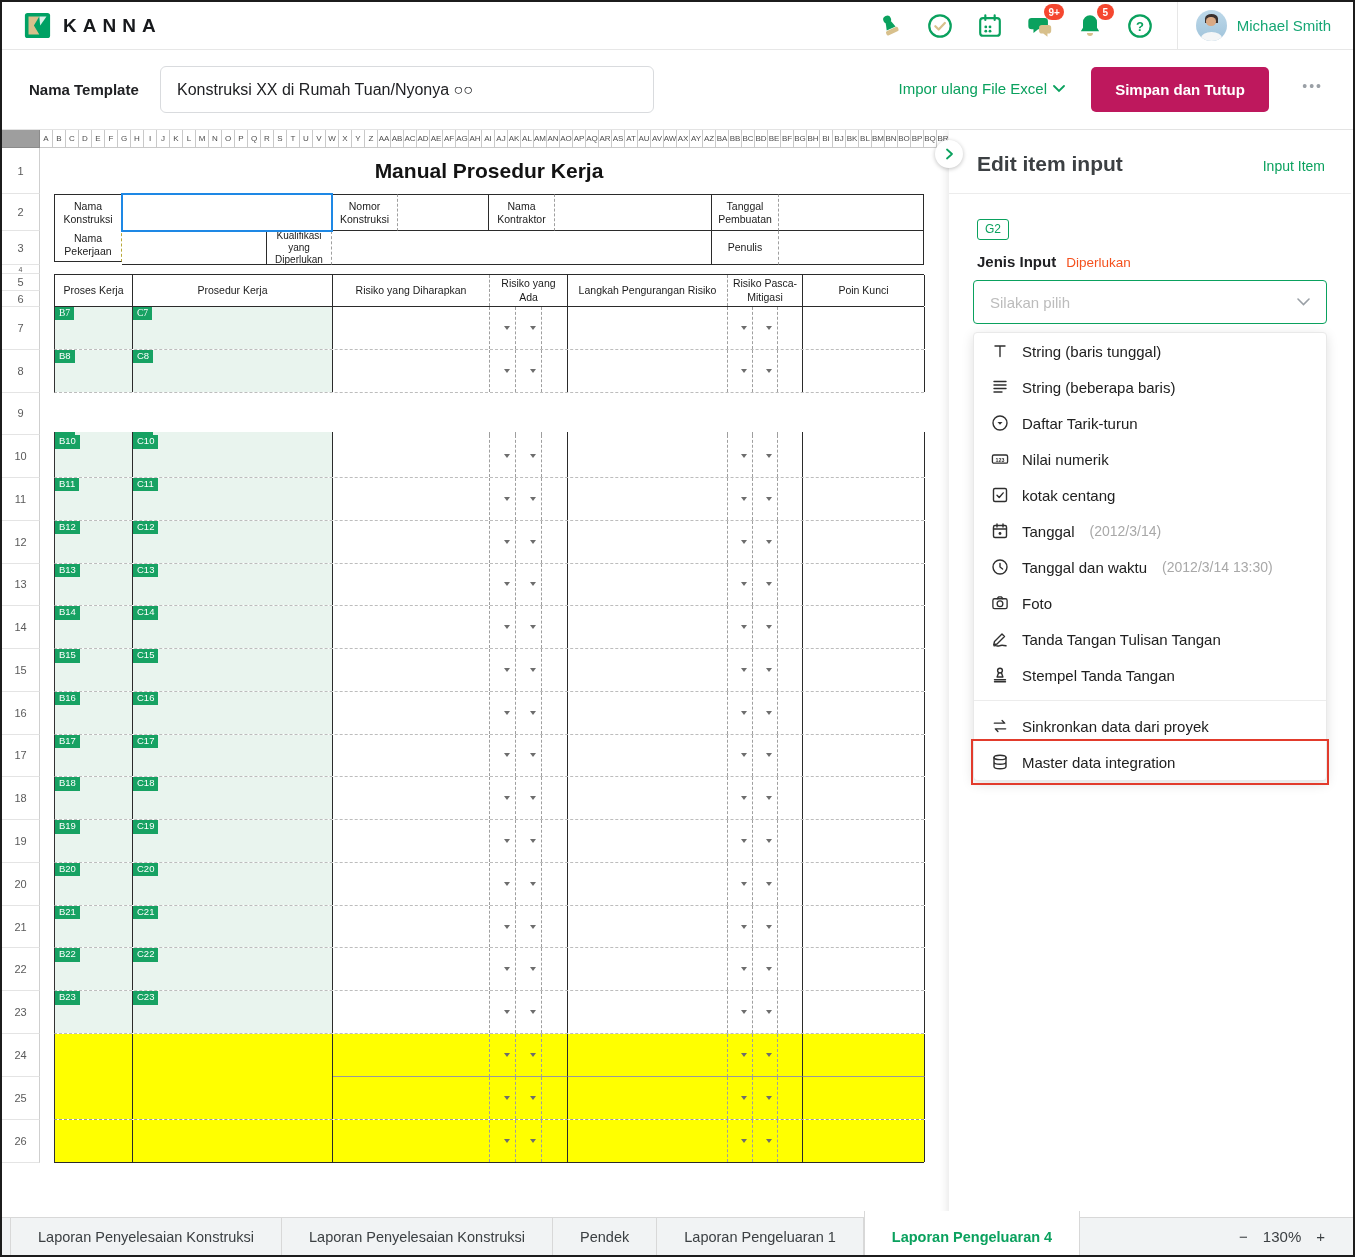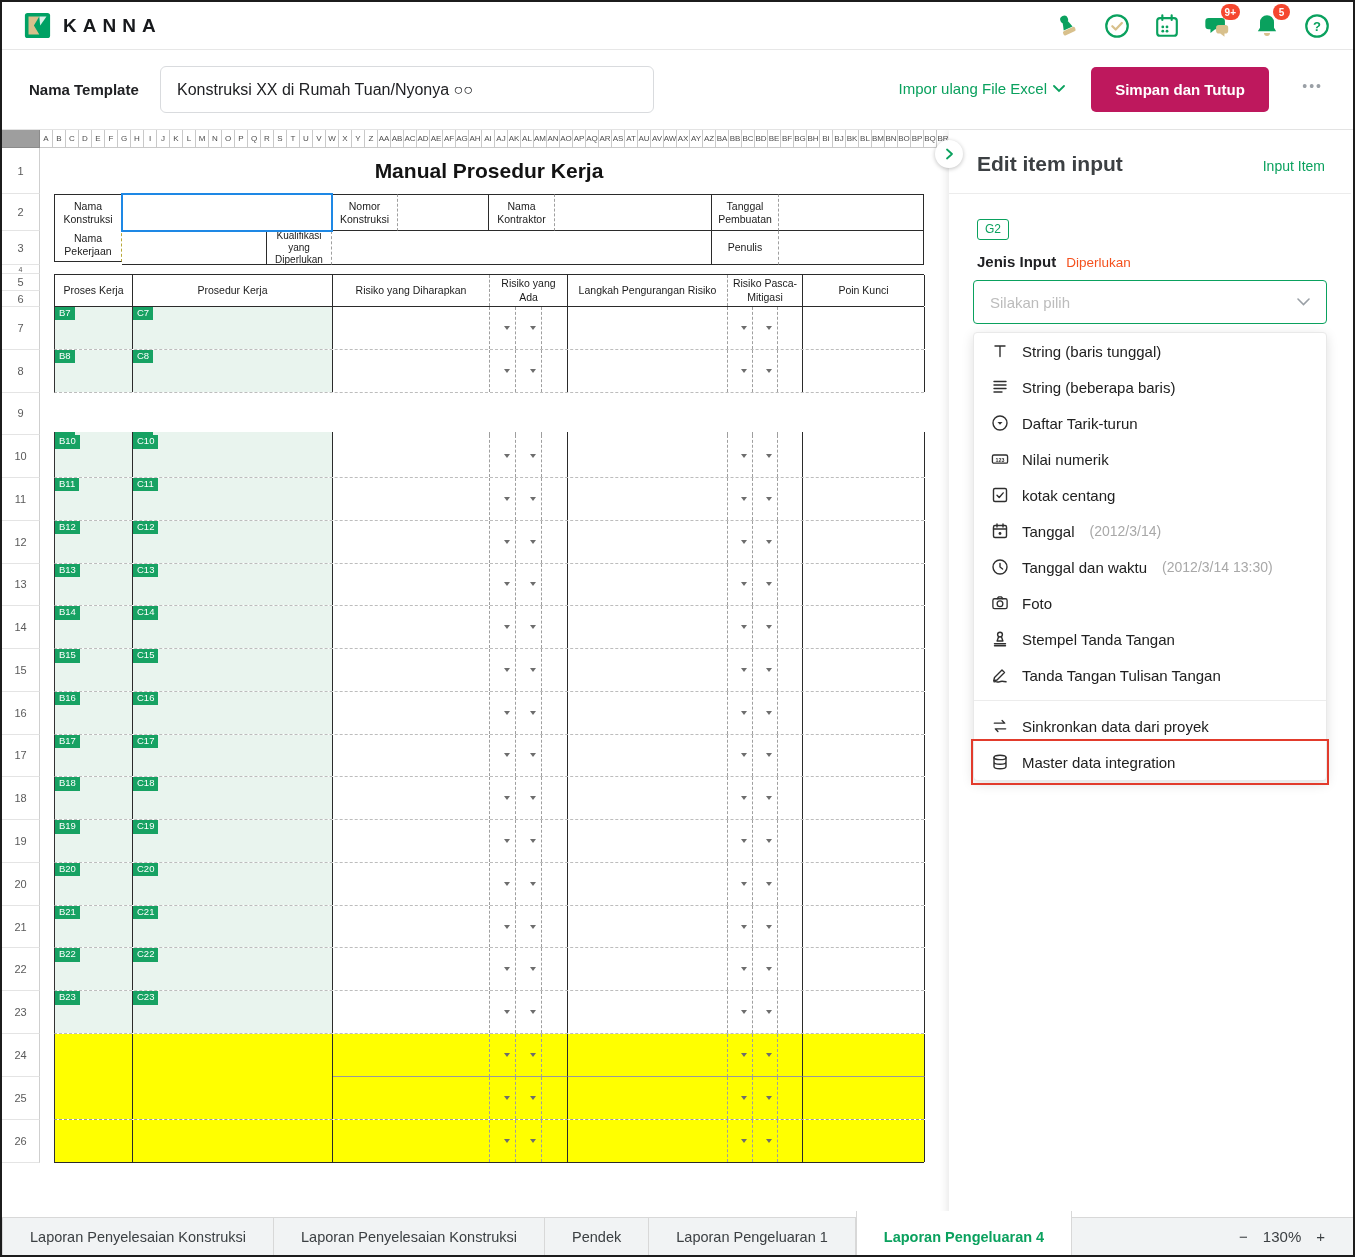--- a/index.html
+++ b/index.html
@@ -95,21 +95,21 @@
   .mitem { height:36px; display:flex; align-items:center; gap:13px; padding:0 17px; cursor:pointer; position:relative; }
   .mitem .mic { width:18px; height:18px; flex:0 0 auto; display:flex; align-items:center; justify-content:center; }
   .mitem .mlabel { font-size:15px; color:#212121; }
   .mitem .msuffix { font-size:14px; color:#a8a8a8; margin-left:2px; }
   .mdivider { height:1px; background:#ececec; margin:7px 0; }
   .red-box::after { content:""; position:absolute; left:-3px; right:-3px; top:-5px; bottom:-5px;
                     border:2px solid #e23b2c; pointer-events:none; }
 
   
   .tabbar { position:absolute; left:0; right:0; bottom:0; height:38px; background:#f1f3f4;
-            border-top:1px solid #d8d8d8; display:flex; align-items:stretch; padding-left:0; z-index:40; }
+            border-top:1px solid #d8d8d8; display:flex; align-items:stretch; padding-left:8px; z-index:40; }
   .tab { display:flex; align-items:center; padding:0 27px; font-size:14.5px; color:#3c4043;
          border-right:1px solid #d8d8d8; cursor:pointer; white-space:nowrap; }
   .tab:first-child { border-left:1px solid #d8d8d8; }
   .tab.active { background:#fff; color:#0aa15e; font-weight:700; margin-top:-7px; padding-top:7px;
                 border-left:1px solid #d8d8d8; }
   .zoomctrl { margin-left:auto; display:flex; align-items:center; gap:15px; padding:0 28px;
               color:#3c4043; font-size:15px; }
   .zoomctrl span { cursor:pointer; }
 </style>
 </head>
@@ -166,20 +166,28 @@
         <span class="badge">5</span>
       </div>
       <div class="tb-ic">
         <svg viewBox="0 0 30 30" fill="none">
           <circle cx="15" cy="15" r="11.5" stroke="#0aa15e" stroke-width="2.4"></circle>
           <text x="15" y="20" text-anchor="middle" font-size="14" font-weight="bold" fill="#0aa15e" font-family="sans-serif">?</text>
         </svg>
       </div>
     </nav>
 
+    <div class="user">
+      <div class="avatar">
+        <div class="hair"></div>
+          <div class="face"></div>
+          <div class="coat"></div>
+      </div>
+      <div class="user-name">Michael Smith</div>
+    </div>
   </header>
 
   <div class="toolbar">
     <div class="tpl-label">Nama Template</div>
     <input class="tpl-input" value="Konstruksi XX di Rumah Tuan/Nyonya ○○" style="">
     <div class="import-link">
       <span>Impor ulang File Excel</span>
       <svg width="12" height="8" viewBox="0 0 12 8">
         <path d="M1 1l5 5 5-5" stroke="#0aa15e" stroke-width="1.8" fill="none" stroke-linecap="round"></path>
       </svg>
@@ -315,21 +323,21 @@
       <div class="hcell b-r-s">Proses Kerja</div>
       <div class="hcell b-r-s">Prosedur Kerja</div>
       <div class="hcell b-r-d">Risiko yang Diharapkan</div>
       <div class="hcell b-r-s">Risiko yang Ada</div>
       <div class="hcell b-r-d">Langkah Pengurangan Risiko</div>
       <div class="hcell b-r-s">Risiko Pasca-Mitigasi</div>
       <div class="hcell b-r-s">Poin Kunci</div>
     </div>
 
     <div id="rows">
-        <div class="drow" style="top: 177px; height: 42.76px;">
+        <div class="drow" style="top: 177px; height: 42.76px; font-family: Liberation Serif, serif;">
           <div class="dcell b-r-s mint">
             <span class="rtag">B7</span>
           </div>
           <div class="dcell b-r-s mint">
             <span class="rtag">C7</span>
           </div>
           <div class="dcell b-r-d"></div>
           <div class="dcell b-r-d arrowcell">
             <span class="dd-arrow"></span>
           </div>
@@ -906,34 +914,34 @@
               <rect x="2" y="4.5" width="15" height="10.5" rx="1.8" stroke="#2f2f2f" stroke-width="1.4" fill="none" stroke-linecap="round" stroke-linejoin="round"></rect>
               <path d="M6.5 4.5L8 2.5h3l1.5 2" stroke="#2f2f2f" stroke-width="1.4" fill="none" stroke-linecap="round" stroke-linejoin="round"></path>
               <circle cx="9.5" cy="9.8" r="3" stroke="#2f2f2f" stroke-width="1.4" fill="none" stroke-linecap="round" stroke-linejoin="round"></circle>
             </svg>
           </span>
           <span class="mlabel">Foto</span>
         </div>
         <div class="mitem">
           <span class="mic">
             <svg width="18" height="18" viewBox="0 0 18 18">
+              <path d="M3.5 11.5L11 4l2.5 2.5-7.5 7.5-3.3.8z" stroke="#2f2f2f" stroke-width="1.4" fill="none" stroke-linecap="round" stroke-linejoin="round"></path>
+              <path d="M3 15.8c2-.9 3.5.9 5.3 0s3-.9 6.7 0" stroke="#2f2f2f" stroke-width="1.4" fill="none" stroke-linecap="round" stroke-linejoin="round"></path>
+            </svg>
+          </span>
+          <span class="mlabel">Tanda Tangan Tulisan Tangan</span>
+        </div>
+        <div class="mitem">
+          <span class="mic">
+            <svg width="18" height="18" viewBox="0 0 18 18">
               <circle cx="9" cy="4.6" r="2.4" stroke="#2f2f2f" stroke-width="1.4" fill="none" stroke-linecap="round" stroke-linejoin="round"></circle>
               <path d="M7.5 7l-1.4 4h5.8L10.5 7M3.5 13.8h11M3.5 15.8h11" stroke="#2f2f2f" stroke-width="1.4" fill="none" stroke-linecap="round" stroke-linejoin="round"></path>
             </svg>
           </span>
           <span class="mlabel">Stempel Tanda Tangan</span>
-        </div>
-        <div class="mitem">
-          <span class="mic">
-            <svg width="18" height="18" viewBox="0 0 18 18">
-              <path d="M3.5 11.5L11 4l2.5 2.5-7.5 7.5-3.3.8z" stroke="#2f2f2f" stroke-width="1.4" fill="none" stroke-linecap="round" stroke-linejoin="round"></path>
-              <path d="M3 15.8c2-.9 3.5.9 5.3 0s3-.9 6.7 0" stroke="#2f2f2f" stroke-width="1.4" fill="none" stroke-linecap="round" stroke-linejoin="round"></path>
-            </svg>
-          </span>
-          <span class="mlabel">Tanda Tangan Tulisan Tangan</span>
         </div>
         <div class="mdivider"></div>
         <div class="mitem">
           <span class="mic">
             <svg width="19" height="18" viewBox="0 0 19 18">
               <path d="M3.5 6h11l-2.8-2.8M15.5 12h-11l2.8 2.8" stroke="#2f2f2f" stroke-width="1.4" fill="none" stroke-linecap="round" stroke-linejoin="round"></path>
             </svg>
           </span>
           <span class="mlabel">Sinkronkan data dari proyek</span>
         </div>

